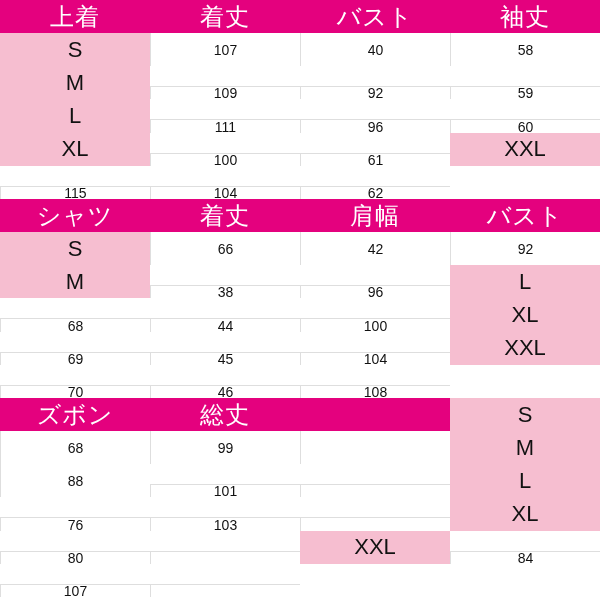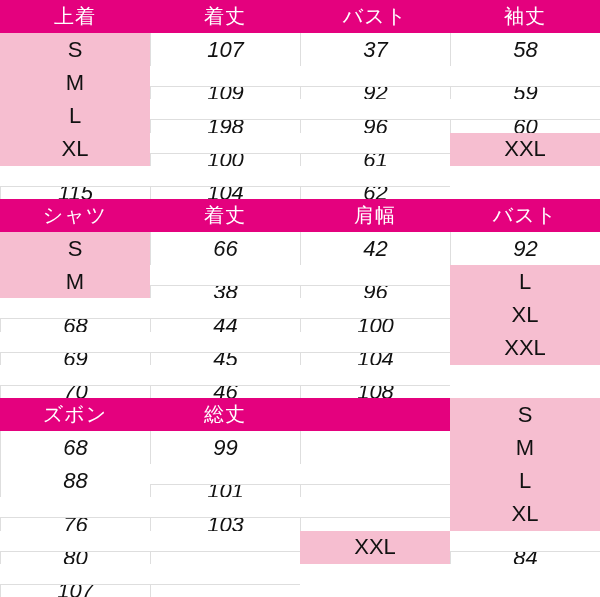--- a/index.html
+++ b/index.html
@@ -22,61 +22,60 @@
     grid-template-rows:repeat(6,33.1667px);
     height:199px;
   }
   .cell{
     display:flex;align-items:center;justify-content:center;
     overflow:hidden;white-space:nowrap;
   }
   .th{
     background:var(--header-bg);
     color:var(--header-text);
-    font-size:20px;
+    font-size:24px;
     letter-spacing:1px;
   }
   .lab{
     background:var(--label-bg);
     color:var(--cell-text);
     font-size:22px;
   }
   .val{
     background:var(--cell-bg);
     color:var(--cell-text);
-    font-size:22px;
+    font-size:14px;
     border-left:1px solid var(--grid-line);
-    font-style:italic;
   }
   
   .tbl .val:nth-child(n+10){border-top:1px solid var(--grid-line);margin-top:20px;}
 </style>
 </head>
 <body>
 
 <div class="sheet">
 
   <section class="tbl">
     <div class="cell th">上着</div>
     <div class="cell th">着丈</div>
     <div class="cell th">バスト</div>
     <div class="cell th">袖丈</div>
 
     <div class="cell lab">S</div>
     <div class="cell val">107</div>
-    <div class="cell val">37</div>
+    <div class="cell val">40</div>
     <div class="cell val">58</div>
 
     <div class="cell lab">M</div>
     <div class="cell val">109</div>
     <div class="cell val">92</div>
     <div class="cell val">59</div>
 
     <div class="cell lab">L</div>
-    <div class="cell val">198</div>
+    <div class="cell val">111</div>
     <div class="cell val">96</div>
     <div class="cell val">60</div>
 
     <div class="cell lab">XL</div>
     <div class="cell val">100</div>
     <div class="cell val">61</div>
 
     <div class="cell lab">XXL</div>
     <div class="cell val">115</div>
     <div class="cell val">104</div>

